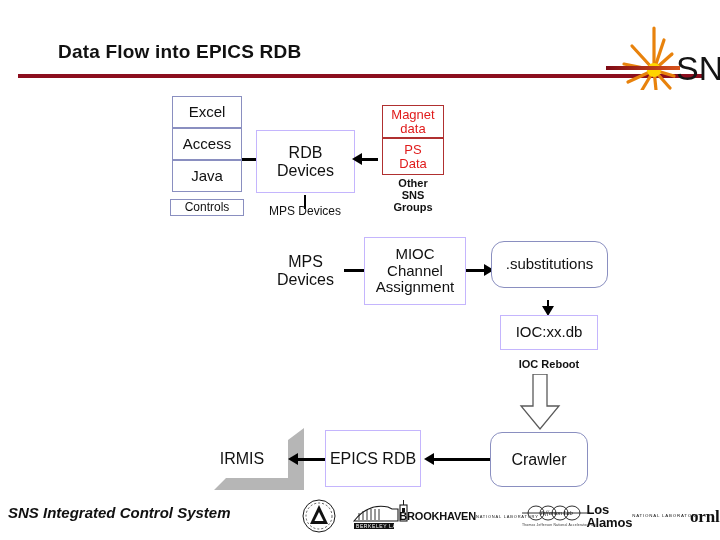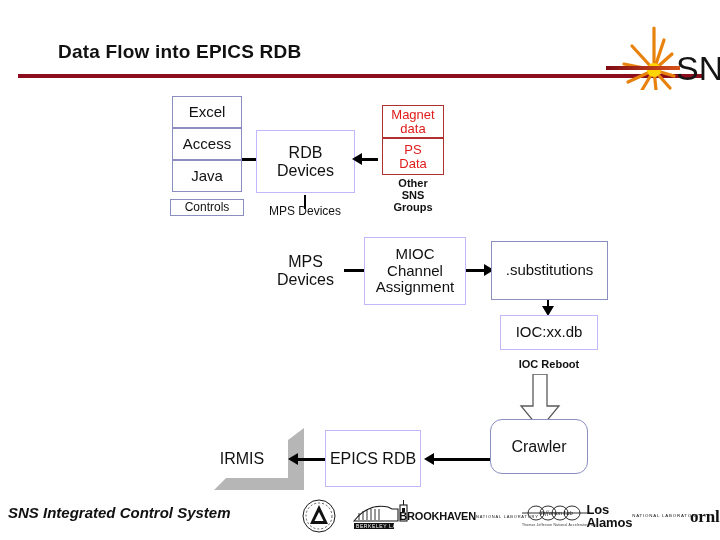--- a/index.html
+++ b/index.html
@@ -218,21 +218,21 @@
 
   <div class="box bdr-grey txt" style="left:364px; top:237px; width:102px; height:68px; font-size:15px;">
     <span style="white-space:pre-line;">MIOC
 Channel
 Assignment</span>
   </div>
 
   <div class="hline" style="left:466px; top:269px; width:20px; height:3px;"></div>
   <div class="arrow-right" style="left:484px; top:264px;"></div>
 
-  <div class="box bdr-blue txt" style="left:491px; top:241px; width:117px; height:59px; font-size:15px;">
+  <div class="box bdr-blue txt" style="left:491px; top:241px; width:117px; height:47px; font-size:15px;border-radius:13px;">
     <span>.substitutions</span>
   </div>
 
   <div class="vline" style="left:547px; top:300px; height:12px;"></div>
   <div class="arrow-down" style="left:542px; top:306px;"></div>
 
   <div class="box bdr-grey txt" style="left:500px; top:315px; width:98px; height:35px; font-size:15px;">
     <span>IOC:xx.db</span>
   </div>
 
@@ -254,21 +254,21 @@
   <div class="hline" style="left:296px; top:458px; width:32px; height:3px;"></div>
   <div class="arrow-left" style="left:288px; top:453px;"></div>
 
   <div class="box bdr-grey txt" style="left:325px; top:430px; width:96px; height:57px; font-size:16px;">
     <span>EPICS RDB</span>
   </div>
 
   <div class="hline" style="left:432px; top:458px; width:58px; height:3px;"></div>
   <div class="arrow-left" style="left:424px; top:453px;"></div>
 
-  <div class="box bdr-blue txt" style="left:490px; top:419px; width:98px; height:55px; font-size:16px; border-radius:12px;">
+  <div class="box bdr-blue txt" style="left:490px; top:432px; width:98px; height:55px; font-size:16px; border-radius:12px;">
     <span>Crawler</span>
   </div>
 
   <div id="footer-text">SNS Integrated Control System</div>
 
   <div id="footer-logos">
 
     <div class="logo-cell" style="width:42px;">
       <svg width="38" height="34" viewBox="0 0 38 34">
         <circle cx="19" cy="17" r="16" fill="none" stroke="#1a1a1a" stroke-width="1"></circle>

